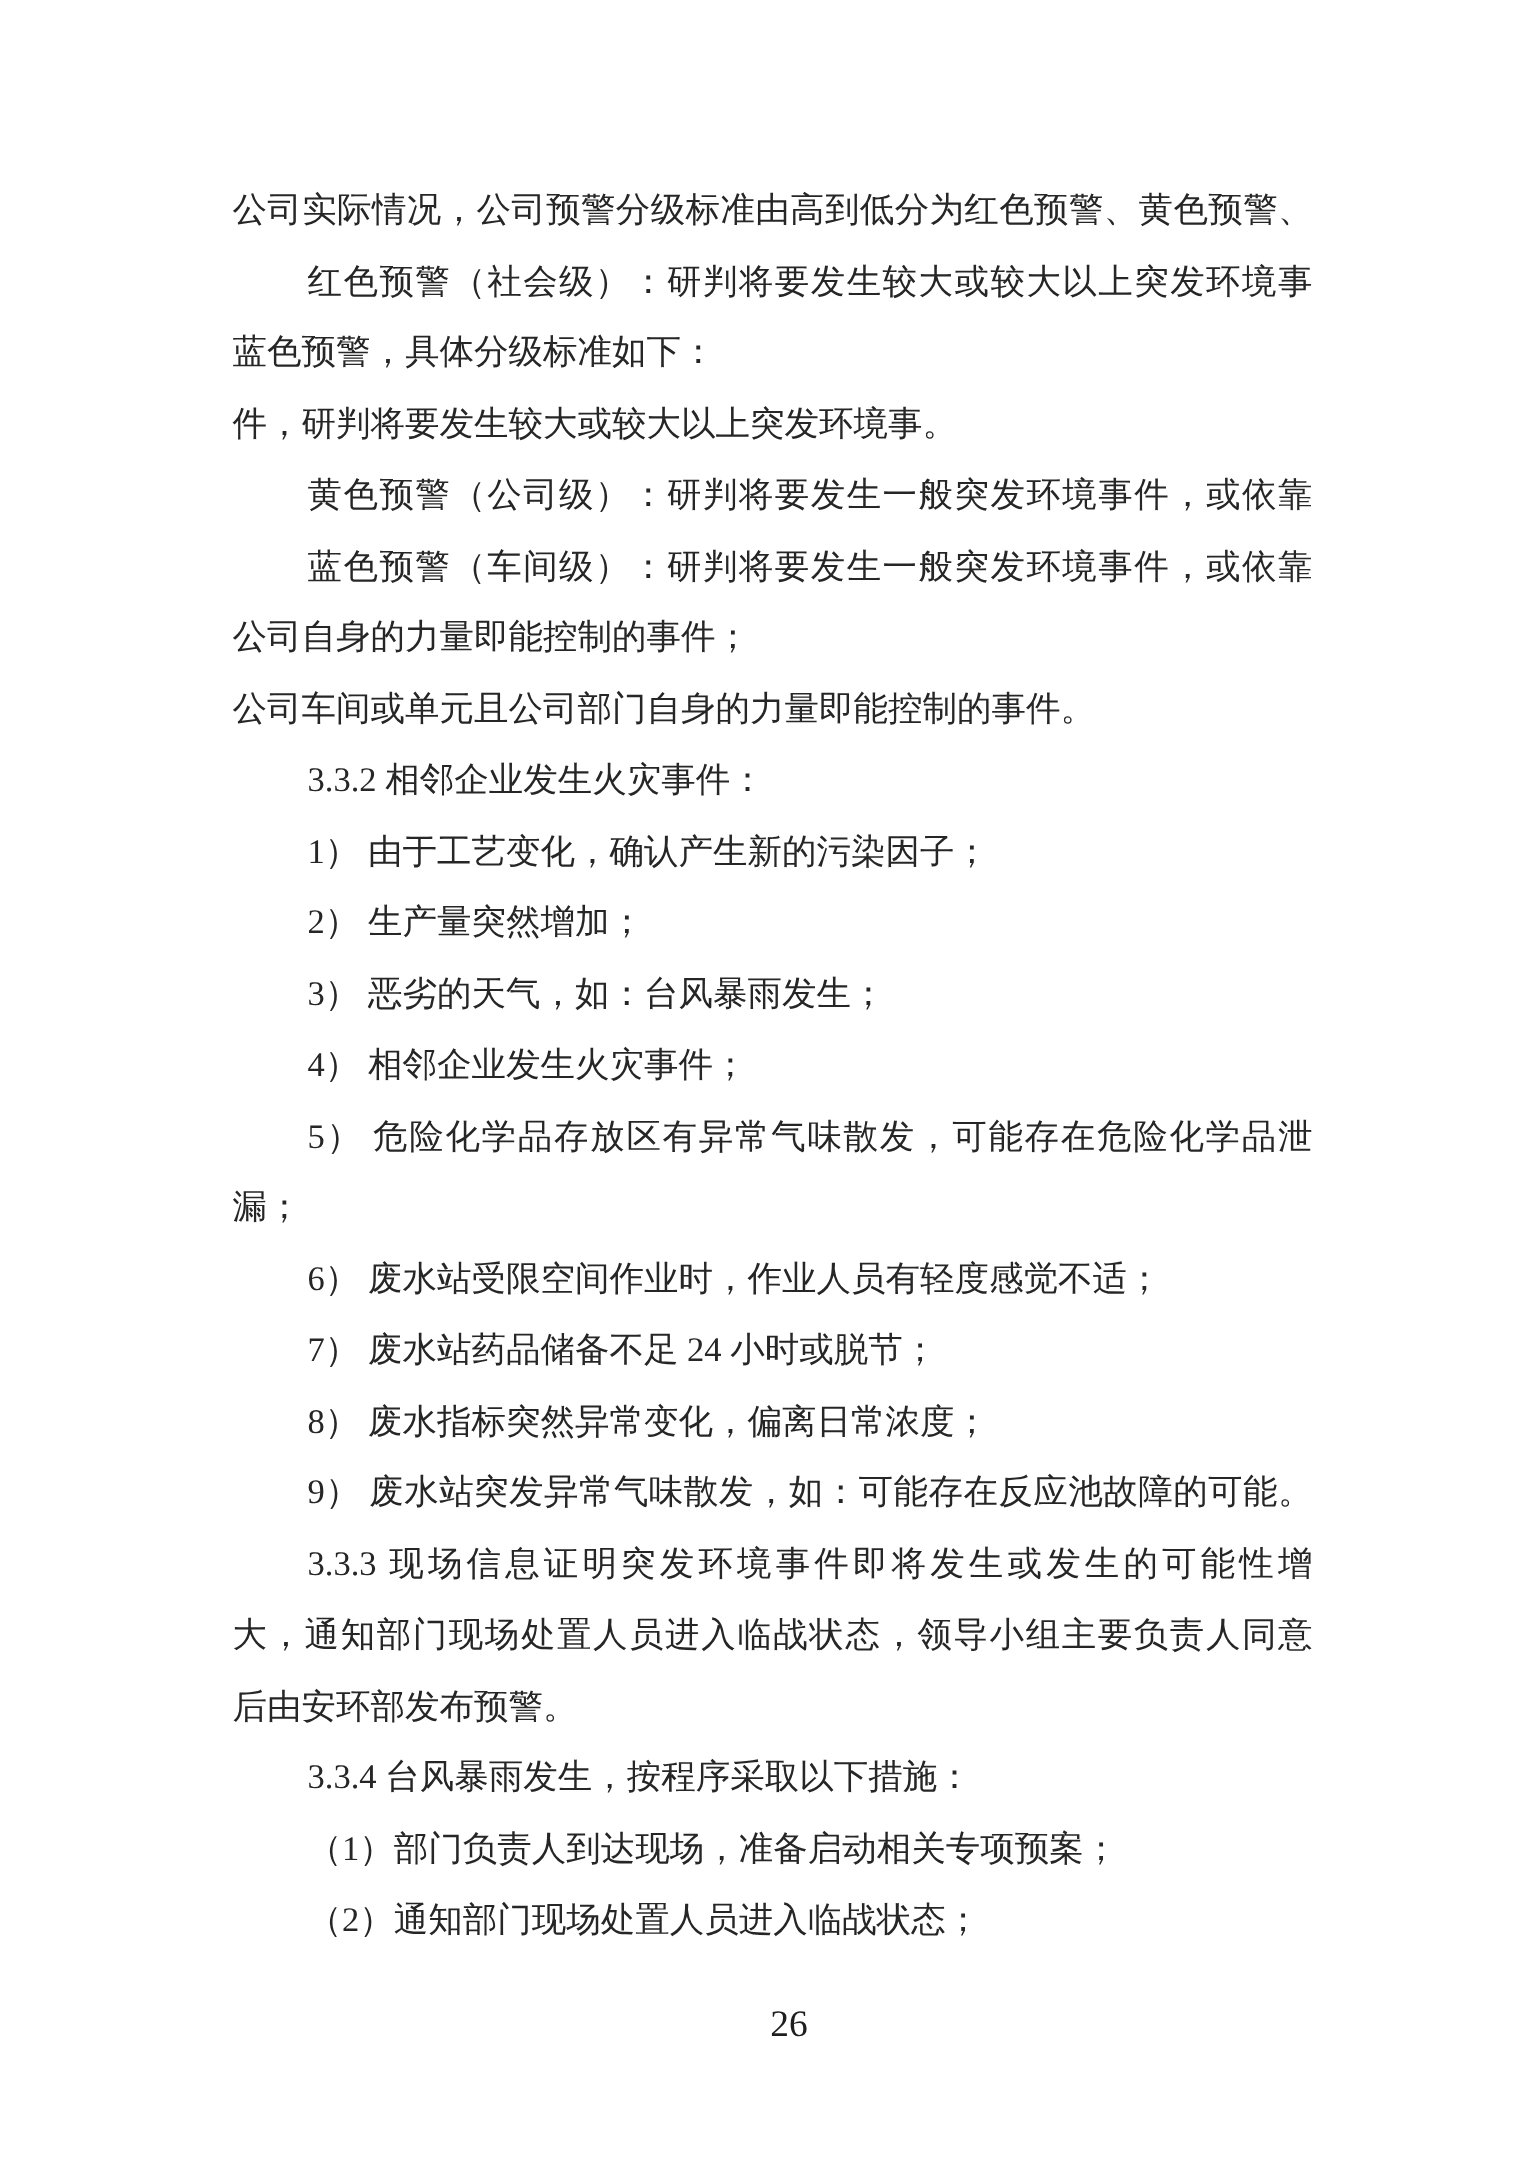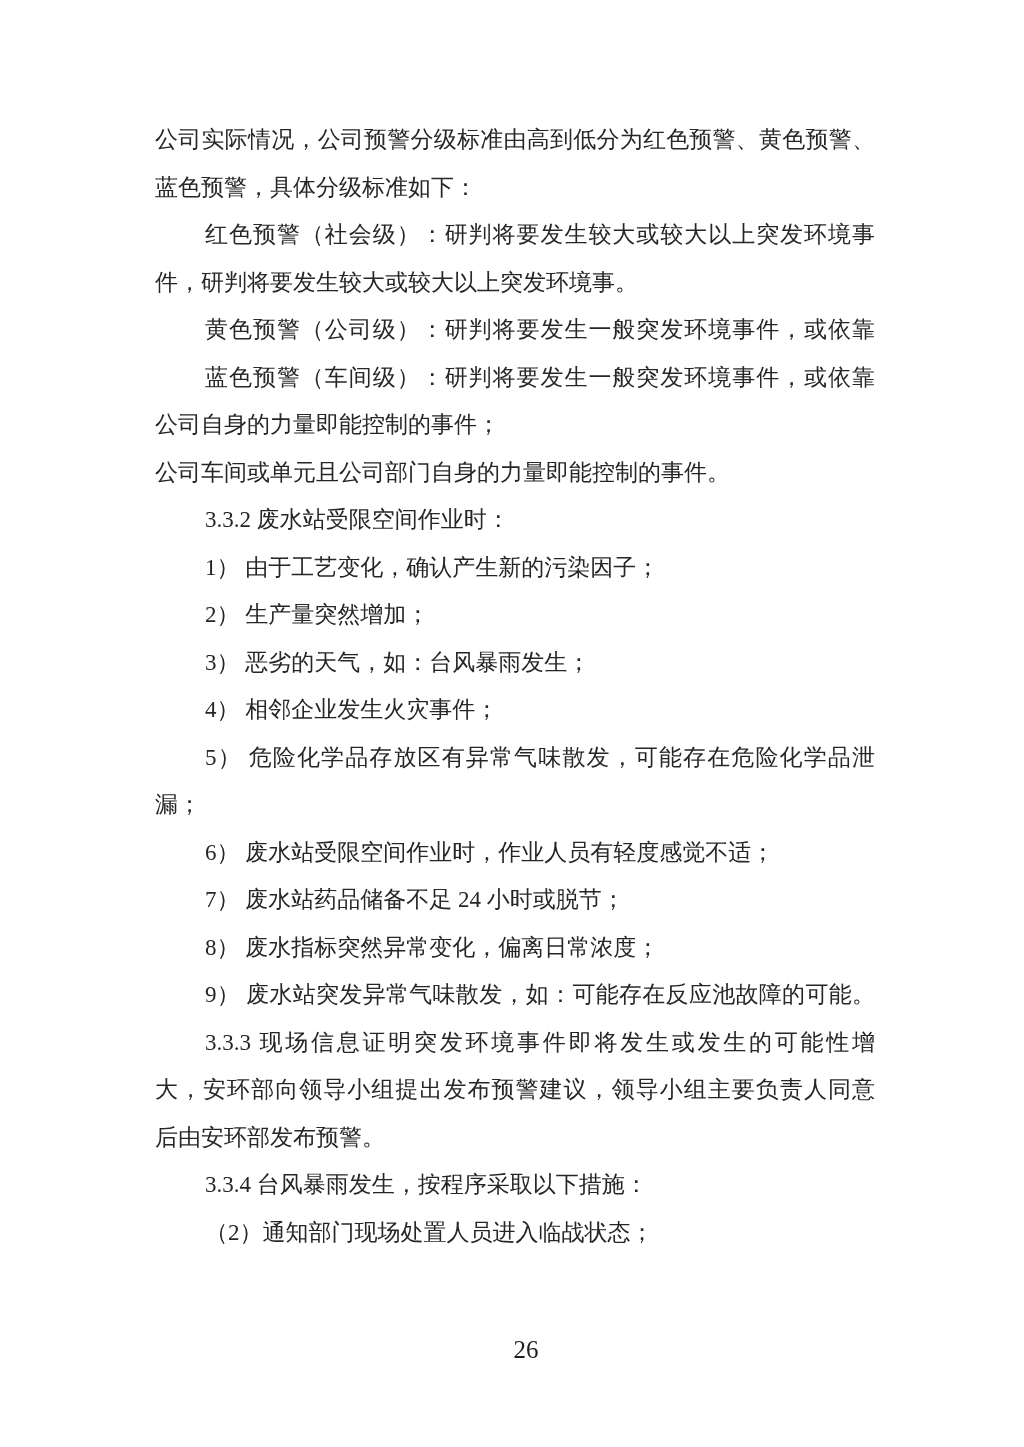--- a/index.html
+++ b/index.html
@@ -51,38 +51,39 @@
     line-height: 28px;
     color: #1e1e1e;
   }
 </style>
 </head>
 <body>
 
 <div class="page">
   <div class="body-text">
       <div class="line fill">公司实际情况，公司预警分级标准由高到低分为红色预警、黄色预警、</div>
+      <div class="line indent fill">红色预警（社会级）：研判将要发生较大或较大以上突发环境事</div>
       <div class="line">蓝色预警，具体分级标准如下：</div>
-      <div class="line indent fill">红色预警（社会级）：研判将要发生较大或较大以上突发环境事</div>
       <div class="line">件，研判将要发生较大或较大以上突发环境事。</div>
       <div class="line indent fill">黄色预警（公司级）：研判将要发生一般突发环境事件，或依靠</div>
       <div class="line indent fill">蓝色预警（车间级）：研判将要发生一般突发环境事件，或依靠</div>
       <div class="line">公司自身的力量即能控制的事件；</div>
       <div class="line">公司车间或单元且公司部门自身的力量即能控制的事件。</div>
-      <div class="line indent">3.3.2 废水站受限空间作业时：</div>
+      <div class="line indent">3.3.2 相邻企业发生火灾事件：</div>
       <div class="line indent">1） 由于工艺变化，确认产生新的污染因子；</div>
       <div class="line indent">2） 生产量突然增加；</div>
       <div class="line indent">3） 恶劣的天气，如：台风暴雨发生；</div>
       <div class="line indent">4） 相邻企业发生火灾事件；</div>
       <div class="line indent fill">5） 危险化学品存放区有异常气味散发，可能存在危险化学品泄</div>
       <div class="line">漏；</div>
       <div class="line indent">6） 废水站受限空间作业时，作业人员有轻度感觉不适；</div>
       <div class="line indent">7） 废水站药品储备不足 24 小时或脱节；</div>
       <div class="line indent">8） 废水指标突然异常变化，偏离日常浓度；</div>
       <div class="line indent fill">9） 废水站突发异常气味散发，如：可能存在反应池故障的可能。</div>
       <div class="line indent fill">3.3.3 现场信息证明突发环境事件即将发生或发生的可能性增</div>
-      <div class="line fill">大，安环部向领导小组提出发布预警建议，领导小组主要负责人同意</div>
+      <div class="line fill">大，通知部门现场处置人员进入临战状态，领导小组主要负责人同意</div>
       <div class="line">后由安环部发布预警。</div>
       <div class="line indent">3.3.4 台风暴雨发生，按程序采取以下措施：</div>
+      <div class="line indent">（1）部门负责人到达现场，准备启动相关专项预案；</div>
       <div class="line indent">（2）通知部门现场处置人员进入临战状态；</div>
     </div>
   <div class="page-number">26</div>
 </div>
 
 </body></html>

